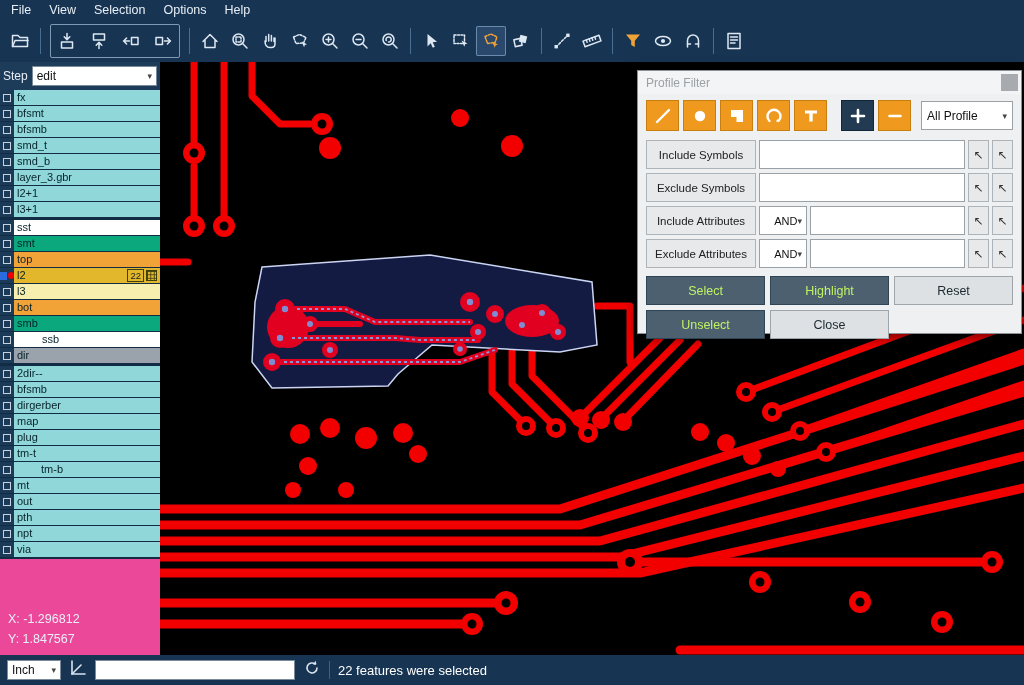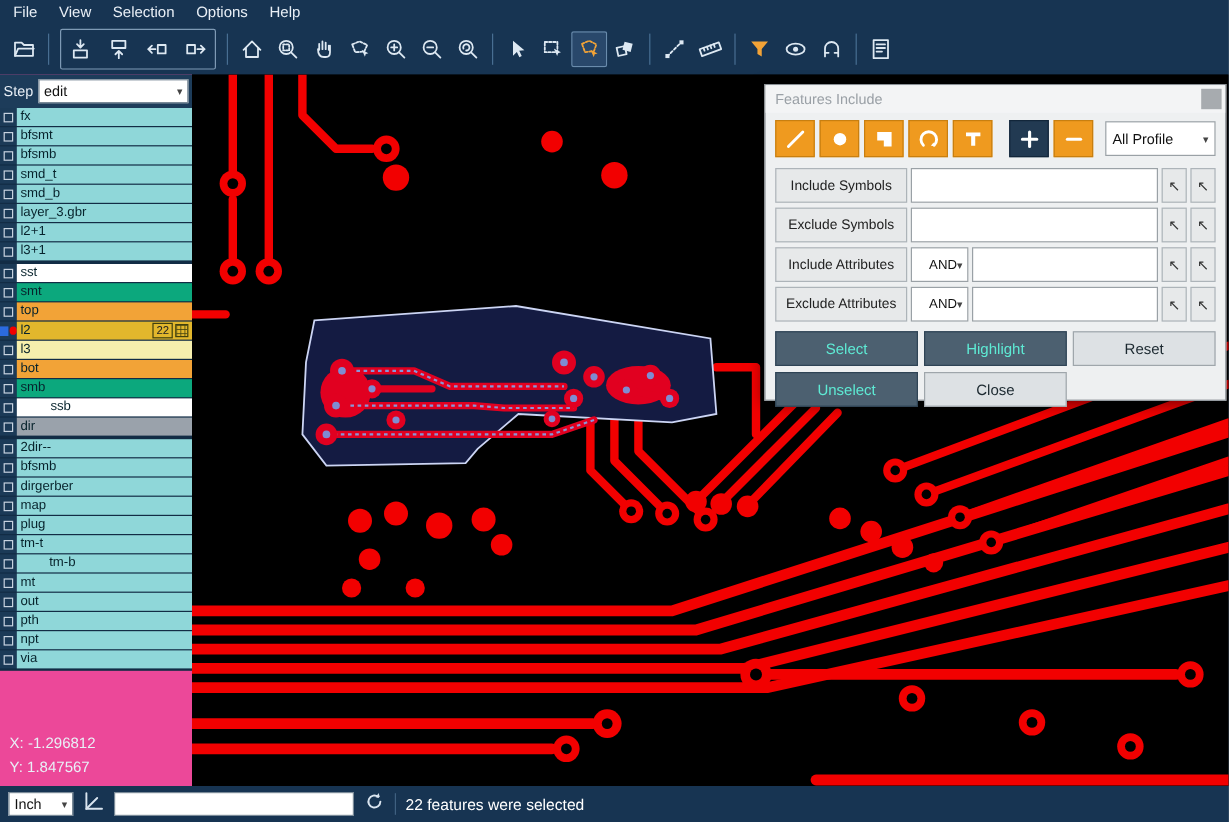--- a/index.html
+++ b/index.html
@@ -50,21 +50,21 @@
   .fbtn.orange { background:#ef9a1f; border:1px solid #c87f10; }
   .fbtn.navy { background:#223a52; border:1px solid #12263a; margin-left:10px; }
   .profile-select { margin-left:6px; flex:1; height:29px; background:#fff; border:1px solid #9aa1a6; display:flex; align-items:center; justify-content:space-between; padding:0 5px; font-size:12px; color:#111; }
   .drow { display:flex; align-items:center; gap:3px; margin:4px 8px; height:29px; }
   .row-label { width:110px; height:29px; background:#e7e9ea; border:1px solid #adb4b9; display:flex; align-items:center; justify-content:center; font-size:11.5px; color:#222; }
   .op-select { width:48px; height:29px; background:#fff; border:1px solid #9aa1a6; display:flex; align-items:center; justify-content:flex-end; padding:0 4px; font-size:11px; color:#111; }
   .row-input { flex:1; height:29px; background:#fff; border:1px solid #9aa1a6; font-size:12px; padding:0 4px; outline:none; min-width:0; }
   .mini { width:21px; height:29px; background:#e7e9ea; border:1px solid #adb4b9; display:flex; align-items:center; justify-content:center; font-size:12px; color:#333; }
   .dlg-buttons { display:grid; grid-template-columns:1fr 1fr 1fr; gap:5px; margin:8px 8px 0 8px; }
   .dlg-buttons button { height:29px; font-size:12.5px; font-family:"Liberation Sans",sans-serif; cursor:default; }
-  .btn-dark { background:#4c6070; border:1px solid #2f4455; color:#5eead4; }
+  .btn-dark { background:#4c6070; border:1px solid #2f4455; color:#bef264; }
   .btn-light { background:#dde1e4; border:1px solid #9fa6ab; color:#1c2930; }
 
   
   .statusbar { position:absolute; left:0; right:0; bottom:0; height:30px; background:#173452; display:flex; align-items:center; padding:0 7px; gap:8px; }
   .unit-select { width:54px; height:20px; background:#fff; border:1px solid #7a8a98; display:flex; align-items:center; justify-content:space-between; padding:0 4px; font-size:12px; color:#111; }
   .sb-input { width:200px; height:20px; background:#fff; border:1px solid #7a8a98; outline:none; font-size:12px; padding:0 4px; }
   .sb-sep { width:1px; height:18px; background:#3f6080; }
   .sb-msg { color:#ffffff; font-size:13px; }
   .sb-ic svg { stroke:#d9e4ef; fill:none; stroke-width:1.6; stroke-linecap:round; }
 </style>
@@ -553,21 +553,21 @@
         </div>
     </div>
     <div class="coords">
       <div>X: -1.296812</div>
       <div>Y: 1.847567</div>
     </div>
   </div>
 
   <div class="dialog">
     <div class="dlg-title">
-      <span>Features Include</span>
+      <span>Profile Filter</span>
       <span class="dlg-close"></span>
     </div>
     <div class="dlg-iconrow">
       <div class="fbtn orange">
           <svg width="20" height="20" viewBox="0 0 20 20">
             <path d="M4,16 L16,4" stroke="#fff" stroke-width="2.4" stroke-linecap="round"></path>
           </svg>
         </div>
       <div class="fbtn orange">
           <svg width="20" height="20" viewBox="0 0 20 20">

